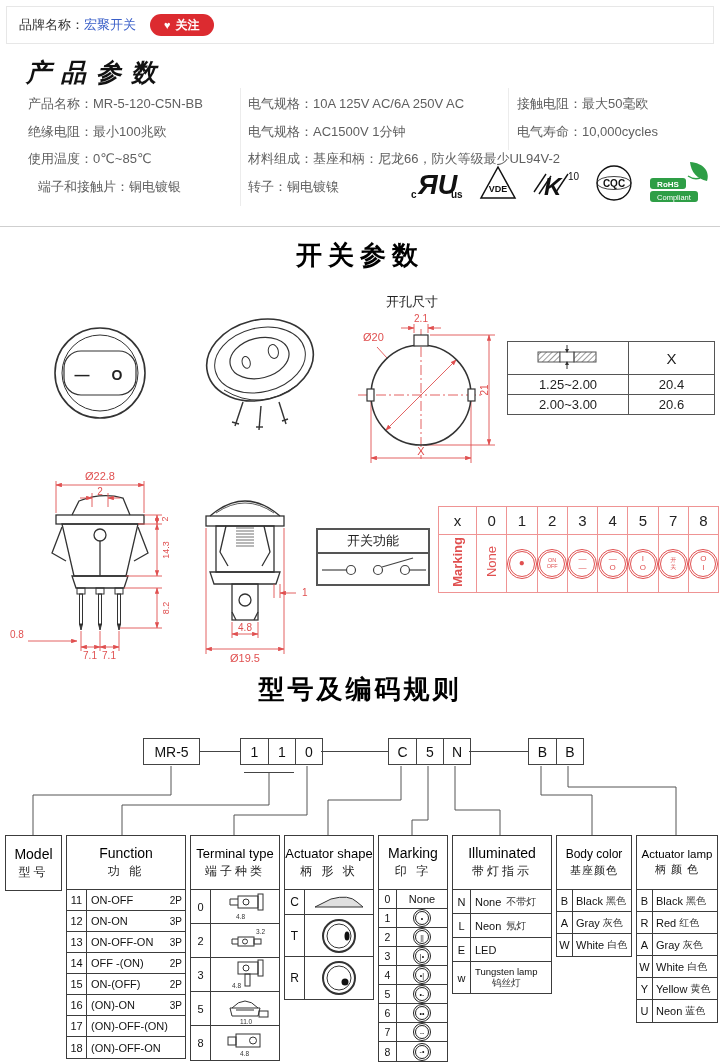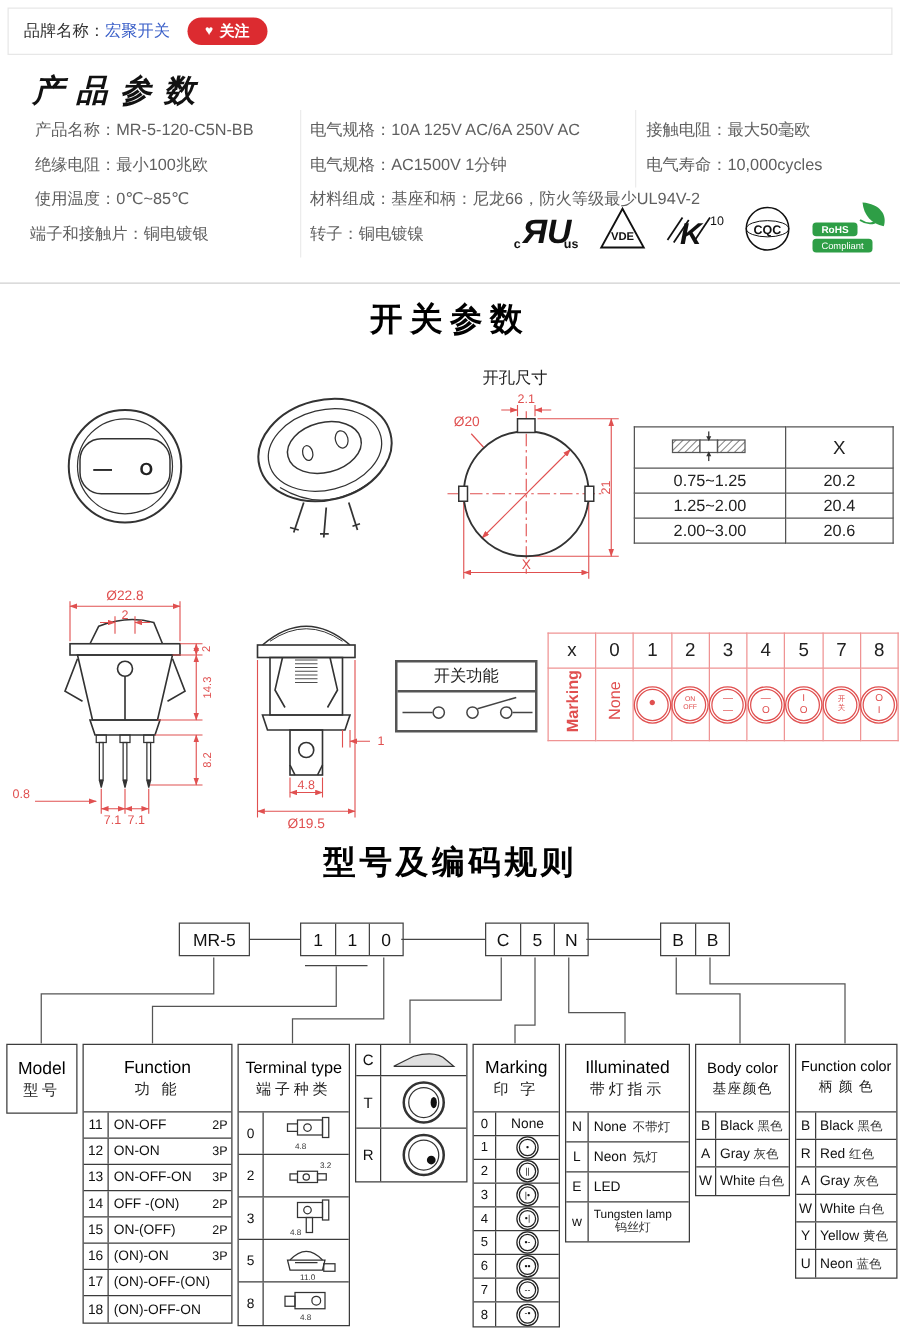--- a/index.html
+++ b/index.html
@@ -114,21 +114,21 @@
     </span>
   </div>
 
   <div class="cal-title">产品参数</div>
   <div class="vsep" style="left:240px;top:88px;height:118px"></div>
   <div class="vsep" style="left:508px;top:88px;height:62px"></div>
 
   <div class="spec" style="left:28px;top:95px">产品名称：MR-5-120-C5N-BB</div>
   <div class="spec" style="left:28px;top:123px">绝缘电阻：最小100兆欧</div>
   <div class="spec" style="left:28px;top:150px">使用温度：0℃~85℃</div>
-  <div class="spec" style="left:24px;top:178px">端子和接触片：铜电镀银</div>
+  <div class="spec" style="left:38px;top:178px">端子和接触片：铜电镀银</div>
   <div class="spec" style="left:248px;top:95px">电气规格：10A 125V AC/6A 250V AC</div>
   <div class="spec" style="left:248px;top:123px">电气规格：AC1500V 1分钟</div>
   <div class="spec" style="left:248px;top:150px">材料组成：基座和柄：尼龙66，防火等级最少UL94V-2</div>
   <div class="spec" style="left:248px;top:178px">转子：铜电镀镍</div>
   <div class="spec" style="left:517px;top:95px">接触电阻：最大50毫欧</div>
   <div class="spec" style="left:517px;top:123px">电气寿命：10,000cycles</div>
 
   <div class="certs">
     <svg width="58" height="42">
       <text x="3" y="36" font-size="10" font-weight="bold" fill="#111">c</text>
@@ -230,24 +230,20 @@
           <rect x="2" y="7" width="22" height="10" fill="url(#hatch)" stroke="#555" stroke-width="1"></rect>
           <rect x="24" y="7" width="14" height="10" fill="#fff" stroke="#555" stroke-width="1"></rect>
           <rect x="38" y="7" width="22" height="10" fill="url(#hatch)" stroke="#555" stroke-width="1"></rect>
           <line x1="31" y1="0" x2="31" y2="7" stroke="#333" stroke-width="1"></line>
           <path d="M29,4 L31,8 L33,4 z" fill="#333"></path>
           <line x1="31" y1="17" x2="31" y2="24" stroke="#333" stroke-width="1"></line>
           <path d="M29,20 L31,16 L33,20 z" fill="#333"></path>
         </svg>
       </td>
       <td class="c2 xh">X</td>
-    </tr>
-    <tr class="drow">
-      <td>0.75~1.25</td>
-      <td>20.2</td>
     </tr>
     <tr class="drow">
       <td>1.25~2.00</td>
       <td>20.4</td>
     </tr>
     <tr class="drow">
       <td>2.00~3.00</td>
       <td>20.6</td>
     </tr>
   </tbody>
@@ -590,20 +586,24 @@
               <circle cx="39" cy="13.5" r="3.5"></circle>
               <rect x="14" y="10" width="8" height="8"></rect>
             </g>
         <text x="26" y="29" font-size="6.5" fill="#333">4.8</text>
           </svg>
         </span>
     </div>
   </div>
 
   <div class="bt" style="left:284px;width:90px">
+    <div class="hd">
+      <div class="en" style="font-size:13px">Actuator shape</div>
+      <div class="cn">柄 形 状</div>
+    </div>
     <div class="row" style="height:25px">
       <span class="cc" style="width:20px;font-size:12px">C</span>
       <span class="icen">
           <svg width="56" height="16">
         <path d="M4,13 L20,5 Q38,0 46,8 L52,13 Z" fill="#e0e0e0" stroke="#333" stroke-width="1"></path>
           </svg>
         </span>
     </div>
     <div class="row" style="height:42px">
       <span class="cc" style="width:20px;font-size:12px">T</span>
@@ -734,21 +734,21 @@
       </div>
     <div class="row" style="height:22px">
         <span class="cc" style="width:16px">W</span>
         <span class="ilen" style="padding-left:3px">White</span>
         <span class="ilcn" style="padding-left:3px;font-size:10px">白色</span>
       </div>
   </div>
 
   <div class="bt" style="left:636px;width:82px">
     <div class="hd">
-      <div class="en" style="font-size:11.5px">Function color</div>
+      <div class="en" style="font-size:11.5px">Actuator lamp</div>
       <div class="cn" style="letter-spacing:1px;font-size:11px">柄 颜 色</div>
     </div>
     <div class="row" style="height:22px">
         <span class="cc" style="width:16px">B</span>
         <span class="ilen" style="padding-left:3px">Black</span>
         <span class="ilcn" style="padding-left:3px;font-size:10px">黑色</span>
       </div>
     <div class="row" style="height:22px">
         <span class="cc" style="width:16px">R</span>
         <span class="ilen" style="padding-left:3px">Red</span>

